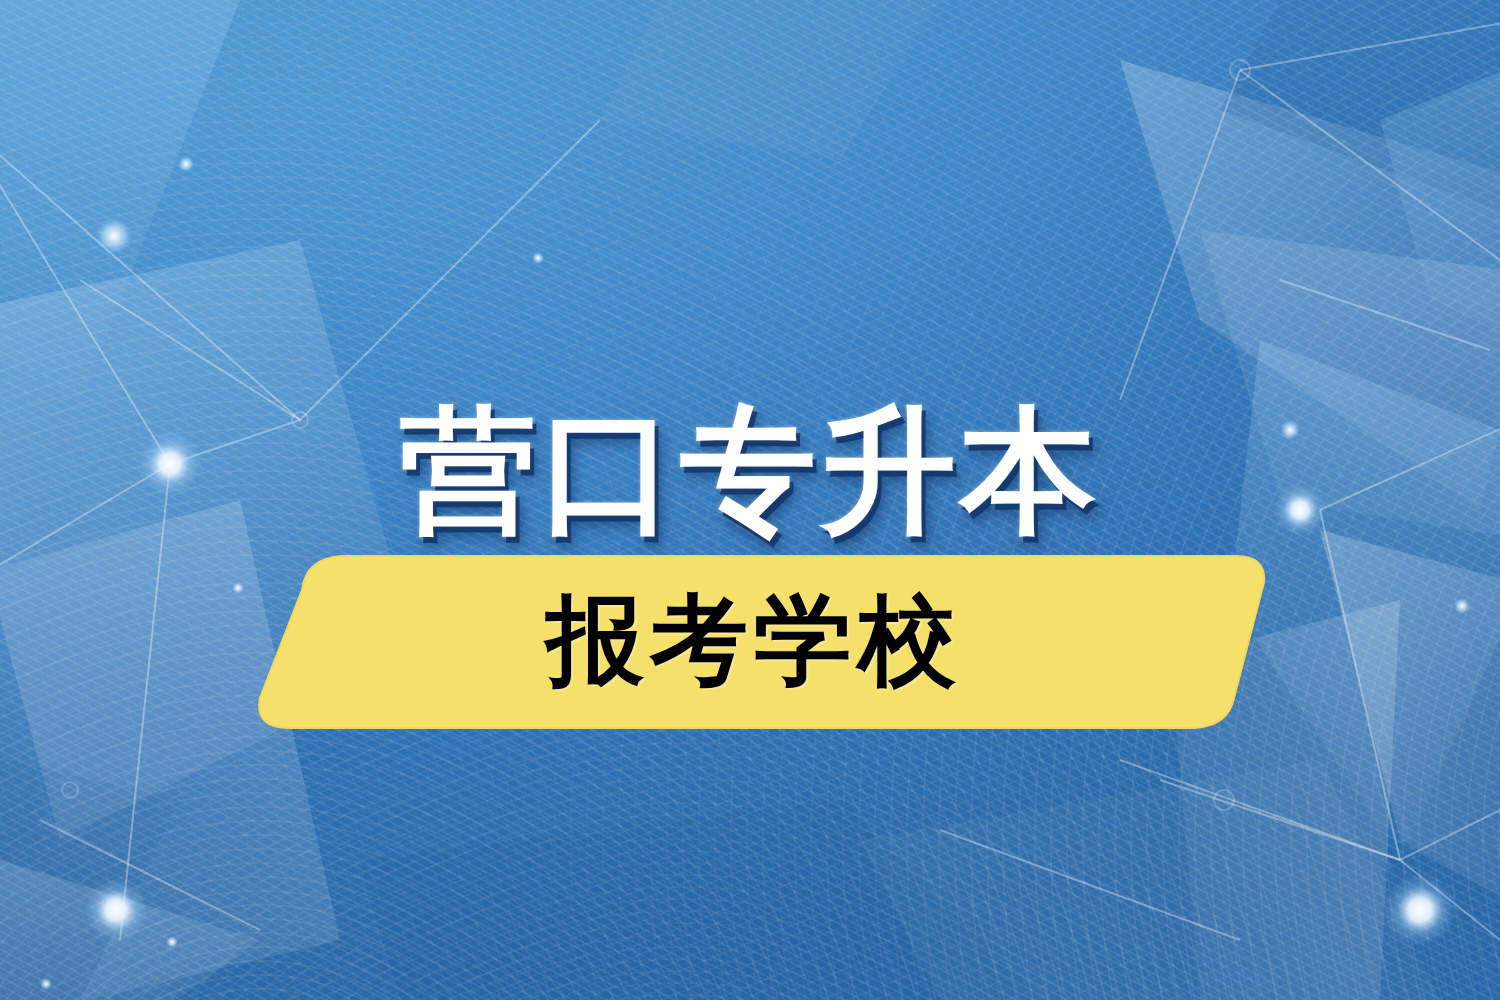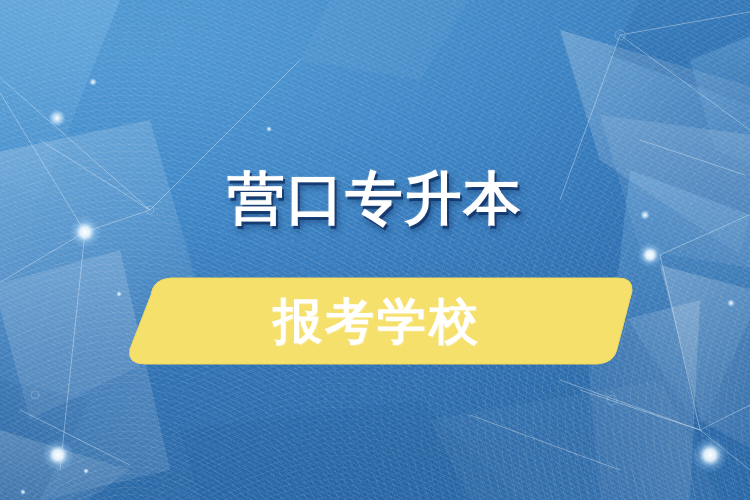--- a/index.html
+++ b/index.html
@@ -93,29 +93,30 @@
     position: absolute;
     left: 0;
     right: 0;
     top: 150px;
     text-align: center;
     z-index: 6;
   }
   .headline-text {
     display: inline-block;
     color: #ffffff;
-    font-size: 57px;
+    font-size: 68px;
     line-height: 96px;
     font-weight: bold;
     letter-spacing: 2px;
     white-space: nowrap;
     text-shadow:
       2px 3px 0 rgba(16,52,104,0.85),
       3px 5px 7px rgba(10,40,90,0.55),
       0 0 2px rgba(255,255,255,0.5);
+    margin-top: 38px;
   }
 
   
   .ribbon-wrap {
     position: absolute;
     left: 0;
     right: 0;
     top: 277px;
     height: 90px;
     z-index: 7;
@@ -129,21 +130,21 @@
   }
   .ribbon-label {
     position: absolute;
     left: 0;
     right: 0;
     top: 0;
     height: 88px;
     display: flex;
     align-items: center;
     justify-content: center;
-    color: #ffffff;
+    color: #000000;
     font-size: 49px;
     line-height: 52px;
     font-weight: bold;
     letter-spacing: 3px;
     white-space: nowrap;
     padding-left: 4px;
     box-sizing: border-box;
     text-shadow: 1px 1px 0 rgba(255,255,255,0.25);
   }
 </style>

